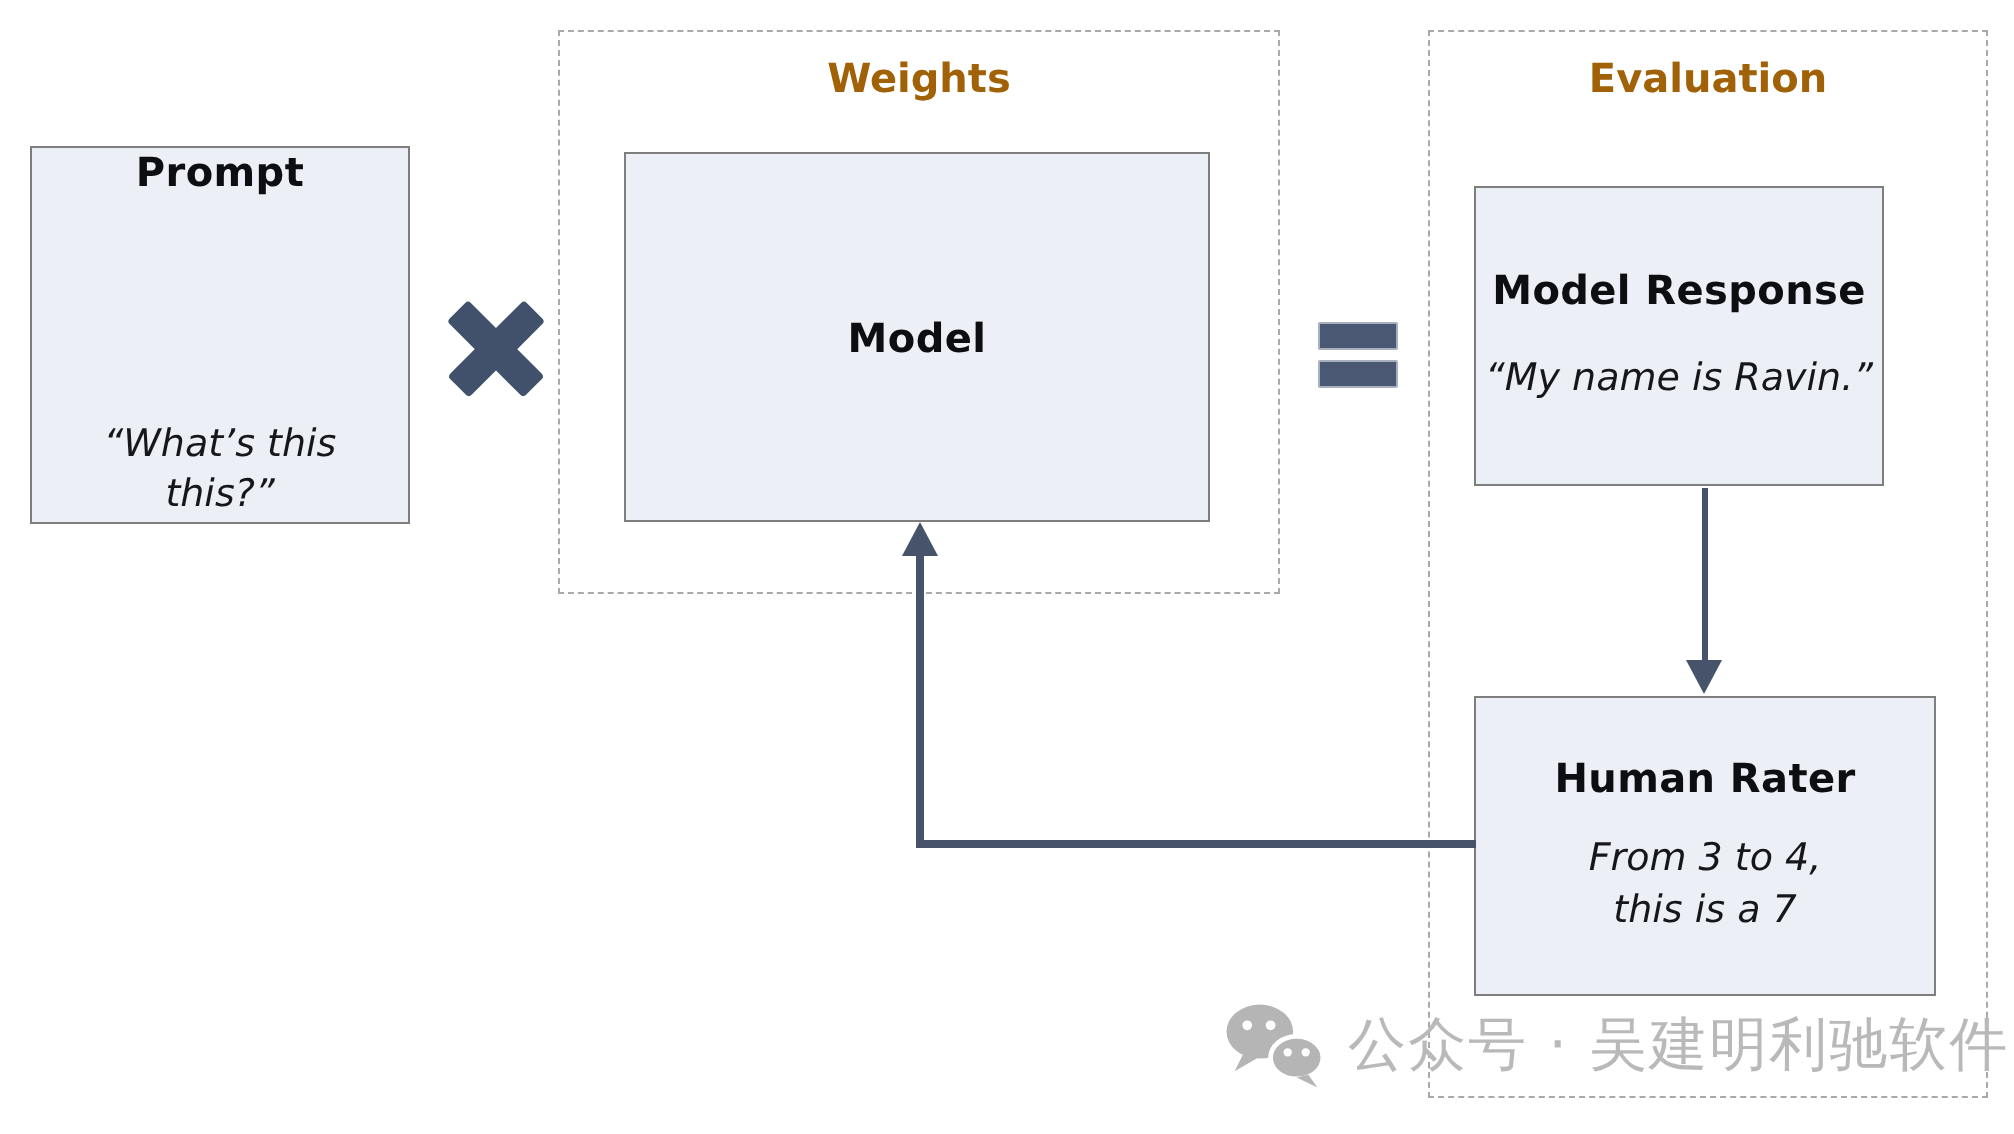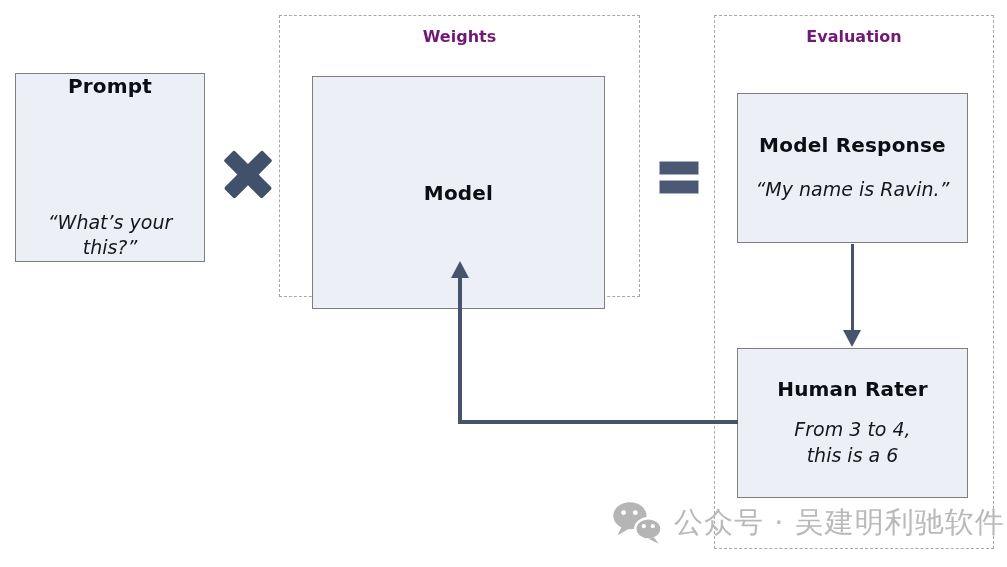--- a/index.html
+++ b/index.html
@@ -44,22 +44,22 @@
     border: 1.6px dashed #a9a9a9;
     background: transparent;
   }
   .group-title {
     position: absolute;
     top: 11px;
     left: 0;
     right: 0;
     text-align: center;
     font-weight: bold;
-    font-size: 16px;
-    color: #701a75;
+    font-size: 20px;
+    color: #a16207;
   }
   
   .multiply {
     position: absolute;
     left: 225px;
     top: 151px;
     width: 46px;
     height: 46px;
   }
   .multiply .bar {
@@ -127,57 +127,57 @@
   }
 </style>
 </head>
 <body>
 
 <div class="stage">
 
   <div class="node-box" style="left:15px; top:73px; width:190px; height:189px; gap:22px;justify-content:space-between;">
     <div class="node-title">Prompt</div>
     <div class="node-quote">
-      <span>“What’s your</span><br>
+      <span>“What’s this</span><br>
       <span>this?”</span>
     </div>
   </div>
 
   <div class="multiply">
     <div class="bar a"></div>
     <div class="bar b"></div>
   </div>
 
   <div class="group-box" style="left:279px; top:15px; width:361px; height:282px;">
     <div class="group-title">Weights</div>
   </div>
 
-  <div class="node-box" style="left:312px; top:76px; width:293px; height:233px;">
+  <div class="node-box" style="left:312px; top:76px; width:293px; height:185px;">
     <div class="node-title">Model</div>
   </div>
 
   <div class="equals">
     <div class="ebar"></div>
     <div class="ebar"></div>
   </div>
 
   <div class="group-box" style="left:714px; top:15px; width:280px; height:534px;">
     <div class="group-title">Evaluation</div>
   </div>
 
-  <div class="node-box" style="left:737px; top:93px; width:231px; height:150px; gap:20px;">
+  <div class="node-box" style="left:737px; top:93px; width:205px; height:150px; gap:20px;">
     <div class="node-title">Model Response</div>
     <div class="node-quote">“My name is Ravin.”</div>
   </div>
 
   <div class="node-box" style="left:737px; top:348px; width:231px; height:150px; gap:16px;">
     <div class="node-title">Human Rater</div>
     <div class="node-quote">
       <span>From 3 to 4,</span><br>
-      <span>this is a 6</span>
+      <span>this is a 7</span>
     </div>
   </div>
 
   <div class="line" style="left:850.5px; top:244px; width:3.5px; height:88px;"></div>
   <div class="arrowhead down" style="left:843px; top:330px;"></div>
 
   <div class="line" style="left:458px; top:420px; width:280px; height:3.5px;"></div>
   <div class="line" style="left:458px; top:277px; width:3.5px; height:147px;"></div>
   <div class="arrowhead up" style="left:451px; top:261px;"></div>
 

